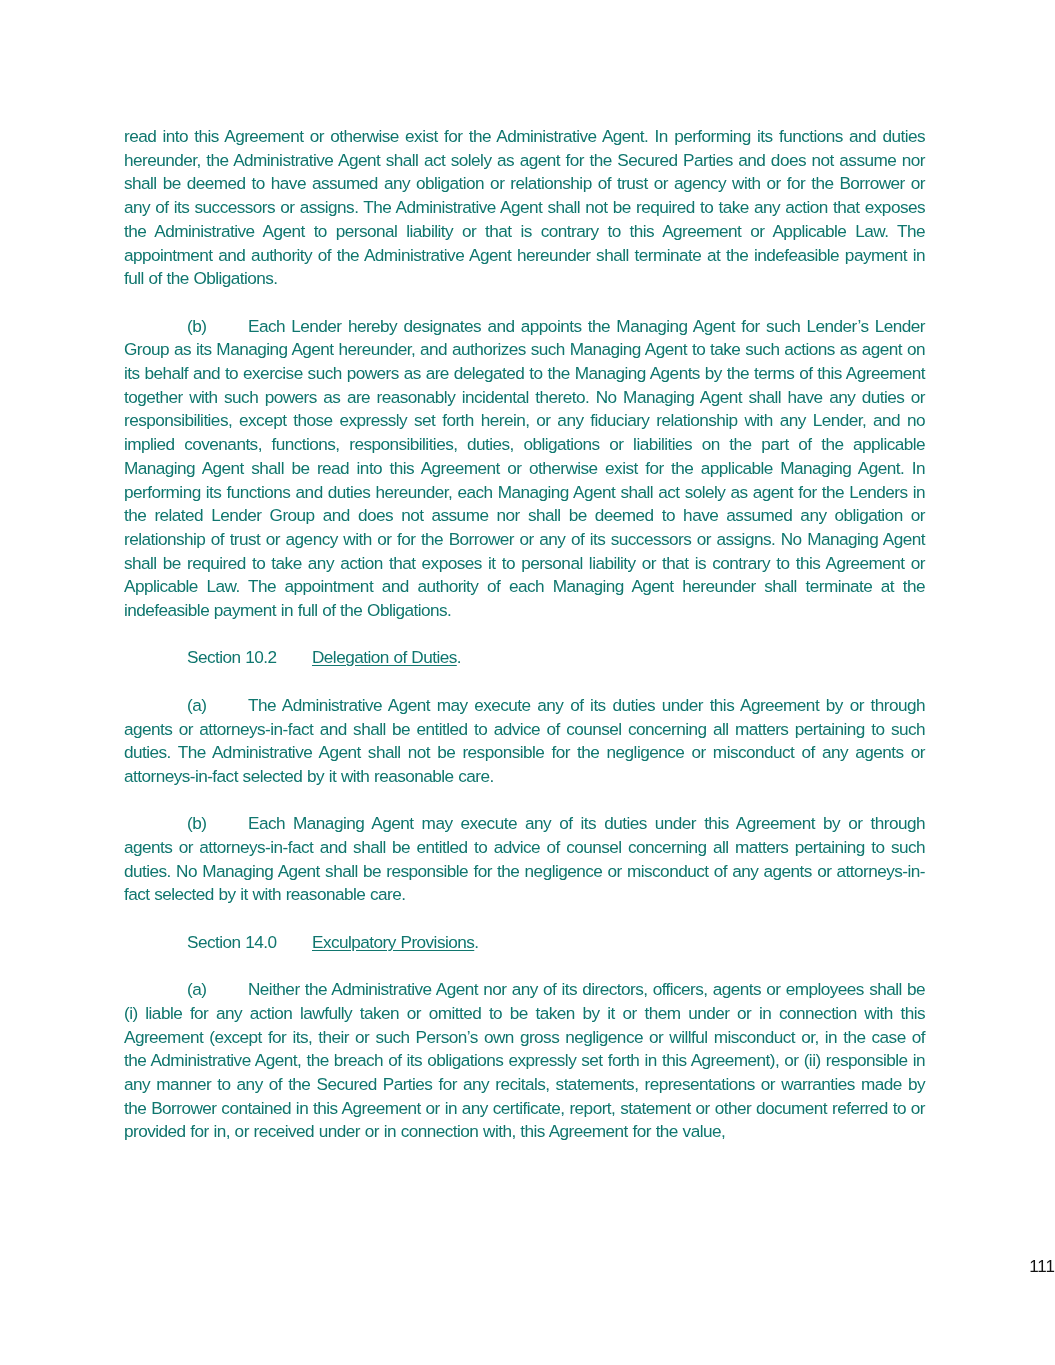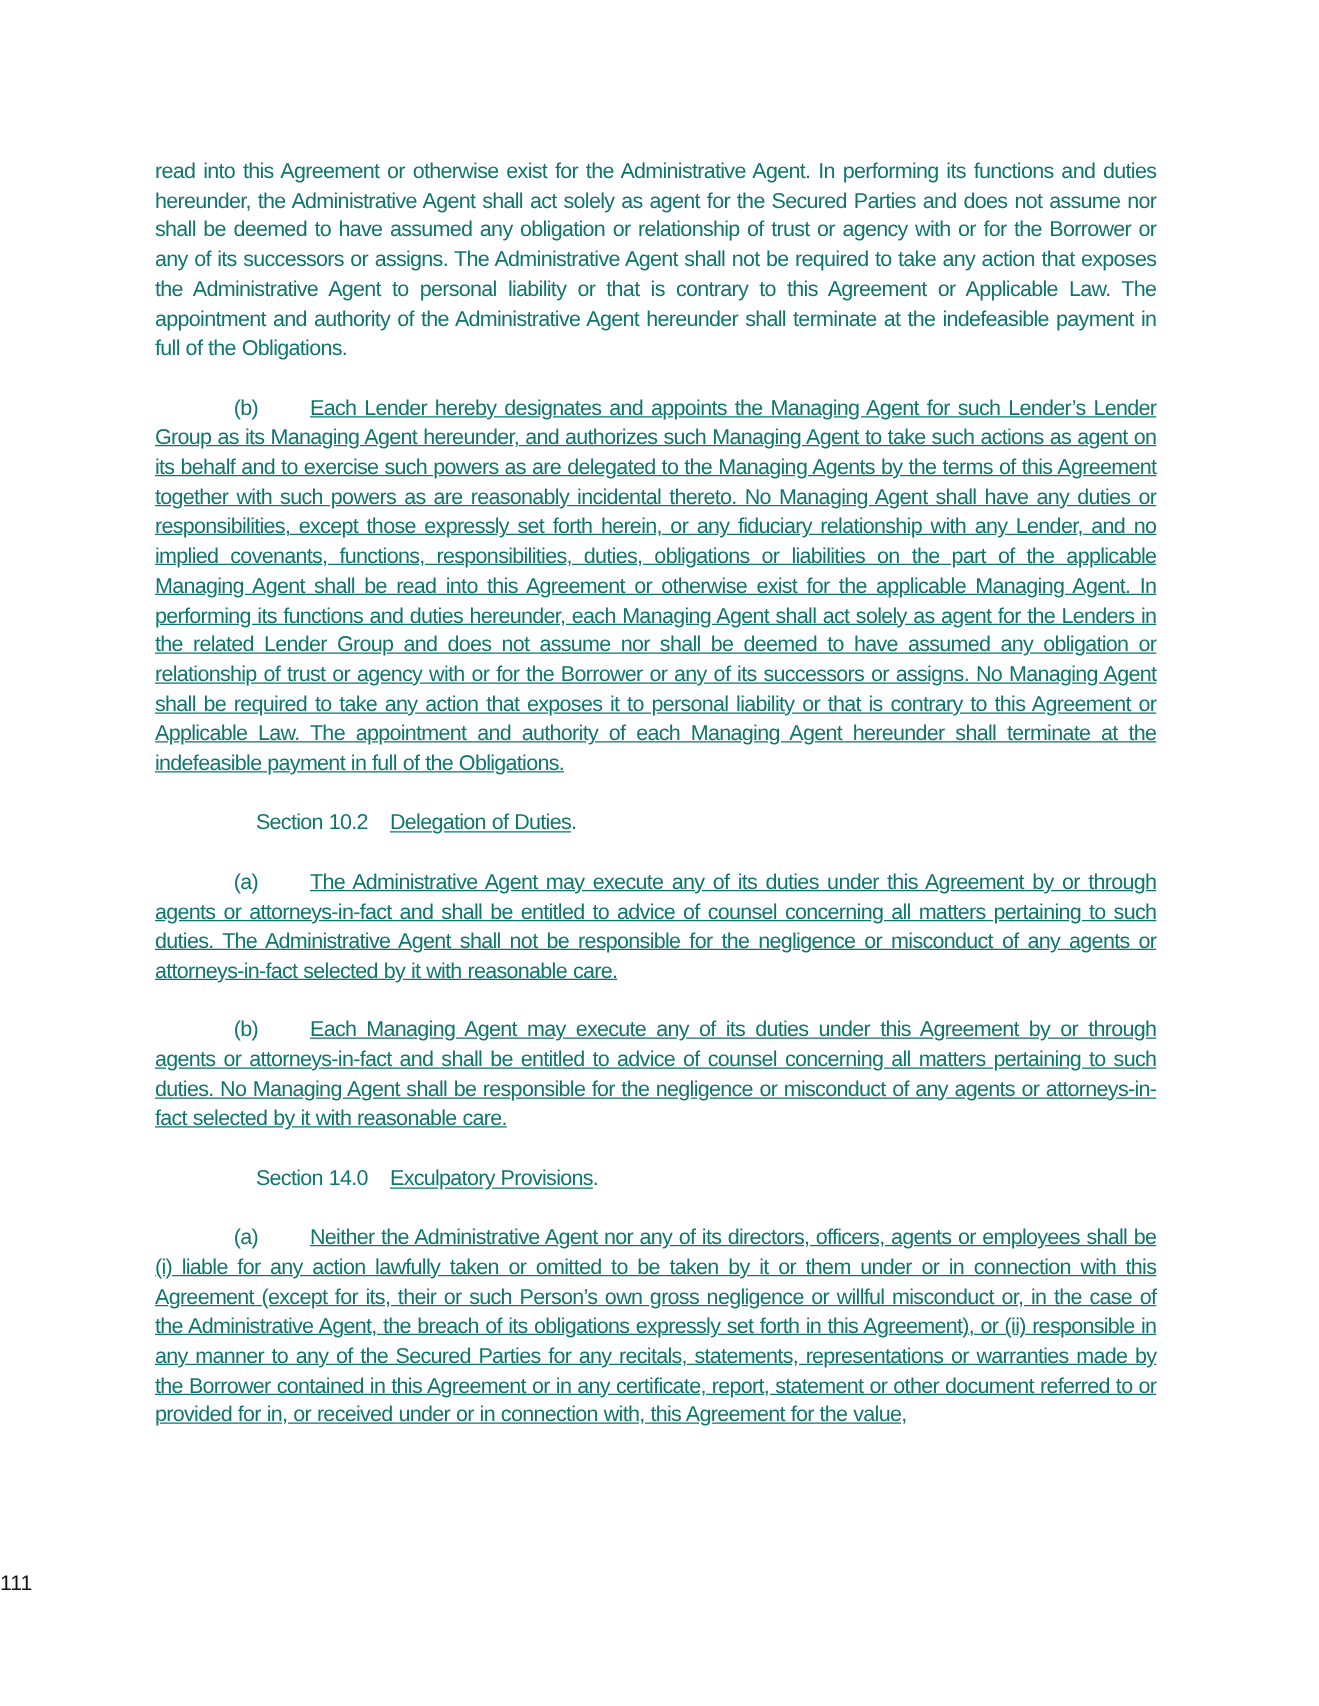--- a/index.html
+++ b/index.html
@@ -5,28 +5,28 @@
     html, body { margin: 0; padding: 0; background: #ffffff; }
     body { width: 1055px; height: 1365px; position: relative; overflow: hidden; }
     .page {
       position: absolute; left: 124px; top: 125px; width: 801px;
       font-family: "Liberation Sans", sans-serif;
       font-size: 17.2px; line-height: 23.7px; color: #0f766e;
       letter-spacing: -0.55px; word-spacing: 0.5px;
     }
     p { margin: 0; text-align: justify; }
     .para { margin-bottom: 23.7px; }
-    .indent { text-indent: 63px; text-decoration: underline; }
+    .indent { text-indent: 63px; }
     .label { display: inline-block; width: 61px; text-indent: 0; }
     .heading { margin-left: 63px; margin-bottom: 23.7px; text-align: left; }
-    .heading .num { display: inline-block; width: 125px; text-align: center; }
+    .heading .num { display: inline-block; width: 125px; }
     .heading u { text-decoration: underline; text-underline-offset: 2px; }
     .footer {
       position: absolute; left: 0; width: 1055px; top: 1257px;
-      text-align: left; font-family: "Liberation Sans", sans-serif;
+      text-align: right; font-family: "Liberation Sans", sans-serif;
       font-size: 17px; color: #111111; letter-spacing: 0;
     }
   </style>
 </head>
 <body>
 
 <div class="page">
   <p class="para">read into this Agreement or otherwise exist for the Administrative Agent.  In performing its functions and duties hereunder, the Administrative Agent shall act solely as agent for the Secured Parties and does not assume nor shall be deemed to have assumed any obligation or relationship of trust or agency with or for the Borrower or any of its successors or assigns.  The Administrative Agent shall not be required to take any action that exposes the Administrative Agent to personal liability or that is contrary to this Agreement or Applicable Law.  The appointment and authority of the Administrative Agent hereunder shall terminate at the indefeasible payment in full of the Obligations.</p>
 
   <p class="para indent"><span class="label">(b)</span><span>Each Lender hereby designates and appoints the Managing Agent for such Lender’s Lender Group as its Managing Agent hereunder, and authorizes such Managing Agent to take such actions as agent on its behalf and to exercise such powers as are delegated to the Managing Agents by the terms of this Agreement together with such powers as are reasonably incidental thereto.  No Managing Agent shall have any duties or responsibilities, except those expressly set forth herein, or any fiduciary relationship with any Lender, and no implied covenants, functions, responsibilities, duties, obligations or liabilities on the part of the applicable Managing Agent shall be read into this Agreement or otherwise exist for the applicable Managing Agent.  In performing its functions and duties hereunder, each Managing Agent shall act solely as agent for the Lenders in the related Lender Group and does not assume nor shall be deemed to have assumed any obligation or relationship of trust or agency with or for the Borrower or any of its successors or assigns.  No Managing Agent shall be required to take any action that exposes it to personal liability or that is contrary to this Agreement or Applicable Law.  The appointment and authority of each Managing Agent hereunder shall terminate at the indefeasible payment in full of the Obligations.</span></p>

